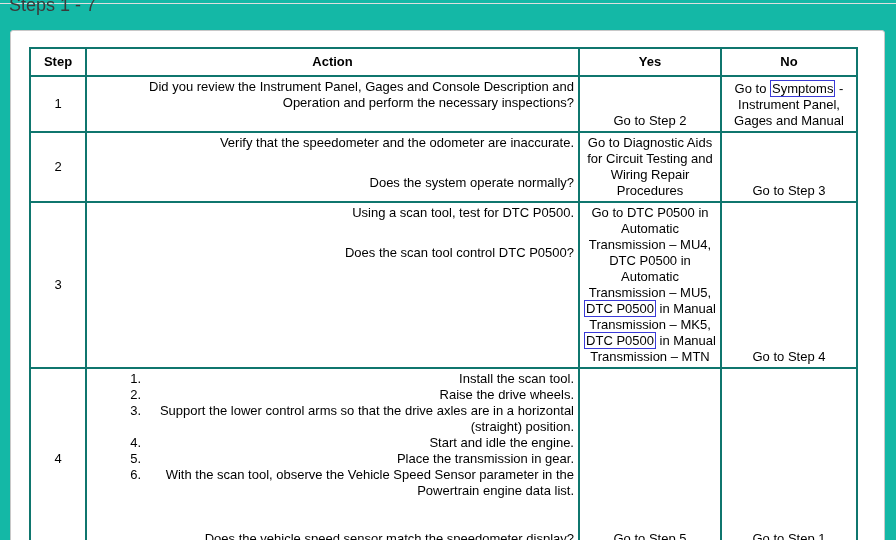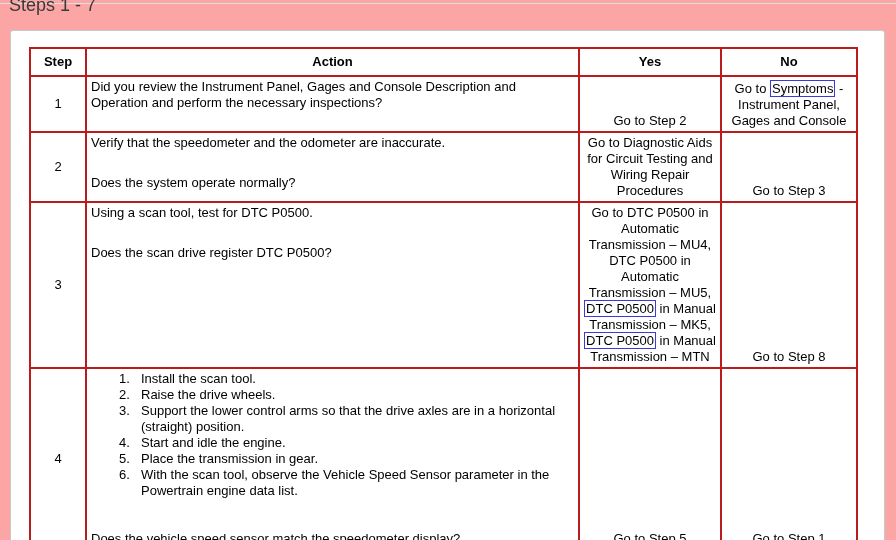--- a/index.html
+++ b/index.html
@@ -1,21 +1,21 @@
 <!DOCTYPE html>
 <html><head>
 <meta charset="utf-8">
 <style>
   html, body { margin: 0; padding: 0; background: #ffffff; }
   .page {
     position: relative;
     width: 896px;
     height: 540px;
     overflow: hidden;
-    background: #fca5a5;
+    background: #14b8a6;
     font-family: "Liberation Sans", sans-serif;
     color: #000;
   }
   .top-rule {
     position: absolute;
     top: 3px; left: 0; right: 0;
     border-top: 1px solid #dedede;
   }
   .heading {
     position: absolute;
@@ -40,42 +40,42 @@
     background: #ffffff;
   }
   table.diag {
     border-collapse: collapse;
     table-layout: fixed;
     width: 827px;
     font-size: 13px;
     line-height: 16px;
   }
   table.diag th, table.diag td {
-    border: 2px solid #b91c1c;
+    border: 2px solid #0f766e;
     padding: 2px 4px;
     box-sizing: border-box;
     overflow: hidden;
   }
   table.diag th {
     font-weight: bold;
     text-align: center;
     vertical-align: middle;
     height: 28px;
     padding: 2px;
   }
   col.c-step { width: 56px; }
   col.c-action { width: 493px; }
   col.c-yes { width: 142px; }
   col.c-no { width: 136px; }
   td.step {
     text-align: center;
     vertical-align: middle;
   }
   td.action {
-    text-align: left;
+    text-align: right;
     vertical-align: top;
   }
   td.yesno {
     text-align: center;
     vertical-align: bottom;
     padding: 2px 3px 3px 3px;
   }
   tbody tr:nth-child(1) { height: 56px; }
   tbody tr:nth-child(2) { height: 63px; }
   tbody tr:nth-child(3) { height: 166px; }
@@ -115,39 +115,39 @@
           <th>No</th>
         </tr>
       </thead>
       <tbody id="rows">
           <tr>
             <td class="step">1</td>
             <td class="action">
               <div class="para">Did you review the Instrument Panel, Gages and Console Description and Operation and perform the necessary inspections?</div>
             </td>
             <td class="yesno"><span>Go to Step 2</span></td>
-            <td class="yesno"><span>Go to </span><span class="link-box">Symptoms</span><span> - Instrument Panel, Gages and Console</span></td>
+            <td class="yesno"><span>Go to </span><span class="link-box">Symptoms</span><span> - Instrument Panel, Gages and Manual</span></td>
           </tr>
           <tr>
             <td class="step">2</td>
             <td class="action">
               <div class="para">Verify that the speedometer and the odometer are inaccurate.</div>
               <div class="para">Does the system operate normally?</div>
             </td>
             <td class="yesno"><span>Go to Diagnostic Aids for Circuit Testing and Wiring Repair Procedures</span></td>
             <td class="yesno"><span>Go to Step 3</span></td>
           </tr>
           <tr>
             <td class="step">3</td>
             <td class="action">
               <div class="para">Using a scan tool, test for DTC P0500.</div>
-              <div class="para">Does the scan drive register DTC P0500?</div>
+              <div class="para">Does the scan tool control DTC P0500?</div>
             </td>
             <td class="yesno"><span>Go to DTC P0500 in Automatic Transmission – MU4, DTC P0500 in Automatic Transmission – MU5, </span><span class="link-box">DTC P0500</span><span> in Manual Transmission – MK5, </span><span class="link-box">DTC P0500</span><span> in Manual Transmission – MTN</span></td>
-            <td class="yesno"><span>Go to Step 8</span></td>
+            <td class="yesno"><span>Go to Step 4</span></td>
           </tr>
           <tr>
             <td class="step">4</td>
             <td class="action">
               <div class="li">
                 <span class="num">1.</span>
                 <span class="txt">Install the scan tool.</span>
               </div>
               <div class="li">
                 <span class="num">2.</span>

